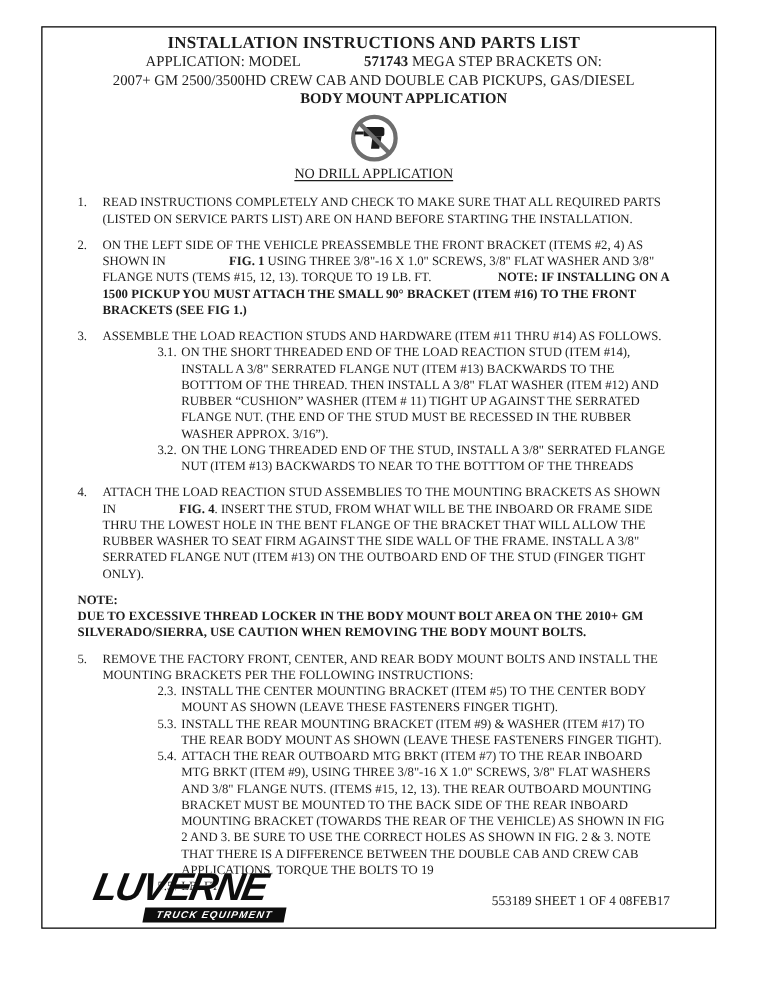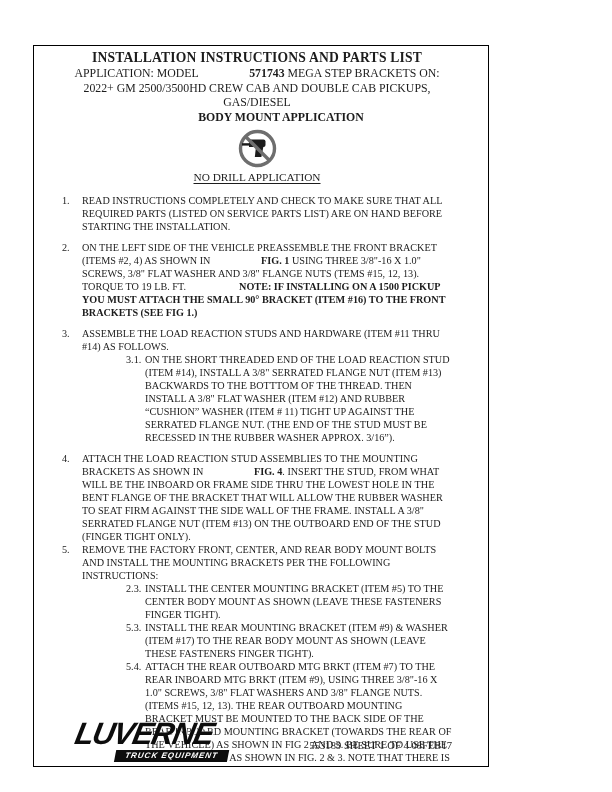--- a/index.html
+++ b/index.html
@@ -1,21 +1,21 @@
 <!DOCTYPE html>
 <html><head>
 <meta charset="utf-8">
 <style>
   html,body { margin:0; padding:0; background:#ffffff; }
   .page {
     position:relative; width:612px; height:792px; background:#ffffff;
     font-family:"Liberation Serif", serif; color:#1c1c1c; overflow:hidden;
   }
   .frame {
-    position:absolute; left:33px; top:45px; width:456px; height:722px;
+    position:absolute; left:33px; top:21px; width:540px; height:722px;
     border:1.6px solid #000; box-sizing:border-box;
     padding:4px 36px 0 28px; overflow:hidden;
   }
   .hdr { text-align:center; }
   .hdr-title { font-size:13.6px; font-weight:bold; line-height:16px; letter-spacing:0.2px; }
   .hdr-line { font-size:11.8px; line-height:14.5px; }
   .b { font-weight:bold;padding-left:48px; }
   .icon-wrap { text-align:center; margin-top:4px; line-height:0; }
   .no-drill-label {
     text-align:center; font-weight:normal; font-size:11.3px; line-height:13px;
@@ -50,21 +50,21 @@
 </style>
 </head>
 <body>
 
 <div class="page">
   <div class="frame">
 
     <div class="hdr">
       <div class="hdr-title">INSTALLATION INSTRUCTIONS AND PARTS LIST</div>
       <div class="hdr-line"><span>APPLICATION: MODEL </span><span class="b">571743</span><span> MEGA STEP BRACKETS ON:</span></div>
-      <div class="hdr-line">2022+ GM 2500/3500HD CREW CAB AND DOUBLE CAB PICKUPS, GAS/DIESEL</div>
+      <div class="hdr-line">2007+ GM 2500/3500HD CREW CAB AND DOUBLE CAB PICKUPS, GAS/DIESEL</div>
       <div class="hdr-line b">BODY MOUNT APPLICATION</div>
     </div>
 
     <div class="icon-wrap">
       <svg width="41" height="41" viewBox="0 0 41 41">
         <circle cx="20.5" cy="20.5" r="17" fill="none" stroke="#6e6e6e" stroke-width="3.4"></circle>
         <g fill="#1b1b1b">
           <rect x="5" y="15.2" width="7" height="2.4"></rect>
           <path d="M12 11.5 L26.5 11.5 Q28.5 11.5 28.5 13.5 L28.5 17 Q28.5 19 26.5 19 L12 19 Z"></path>
           <path d="M19 19 L26.3 19 L24.4 29 L17.8 29 Z"></path>
@@ -88,30 +88,38 @@
           </div>
         </div>
         <div class="item">
           <div class="num">3.</div>
           <div class="body">
             <div class="para"><span>ASSEMBLE THE LOAD REACTION STUDS AND HARDWARE (ITEM #11 THRU #14) AS FOLLOWS.</span></div>
             <div class="subitem">
               <div class="subnum">3.1.</div>
               <div class="subbody"><span>ON THE SHORT THREADED END OF THE LOAD REACTION STUD (ITEM #14), INSTALL A 3/8" SERRATED FLANGE NUT (ITEM #13) BACKWARDS TO THE BOTTTOM OF THE THREAD. THEN INSTALL A 3/8" FLAT WASHER (ITEM #12) AND RUBBER “CUSHION” WASHER (ITEM # 11) TIGHT UP AGAINST THE SERRATED FLANGE NUT. (THE END OF THE STUD MUST BE RECESSED IN THE RUBBER WASHER APPROX. 3/16”).</span></div>
             </div>
+            <div class="subitem">
+              <div class="subnum">3.2.</div>
+              <div class="subbody"><span>ON THE LONG THREADED END OF THE STUD, INSTALL A 3/8" SERRATED FLANGE NUT (ITEM #13) BACKWARDS TO NEAR TO THE BOTTTOM OF THE THREADS</span></div>
+            </div>
           </div>
         </div>
         <div class="item">
           <div class="num">4.</div>
           <div class="body">
             <div class="para"><span>ATTACH THE LOAD REACTION STUD ASSEMBLIES TO THE MOUNTING BRACKETS AS SHOWN IN </span><span class="b">FIG. 4</span><span>. INSERT THE STUD, FROM WHAT WILL BE THE INBOARD OR FRAME SIDE THRU THE LOWEST HOLE IN THE BENT FLANGE OF THE BRACKET THAT WILL ALLOW THE RUBBER WASHER TO SEAT FIRM AGAINST THE SIDE WALL OF THE FRAME. INSTALL A 3/8" SERRATED FLANGE NUT (ITEM #13) ON THE OUTBOARD END OF THE STUD (FINGER TIGHT ONLY).</span></div>
           </div>
         </div>
       </div>
 
+    <div class="note">
+      <div>NOTE:</div>
+      <div>DUE TO EXCESSIVE THREAD LOCKER IN THE BODY MOUNT BOLT AREA ON THE 2010+ GM SILVERADO/SIERRA, USE CAUTION WHEN REMOVING THE BODY MOUNT BOLTS.</div>
+    </div>
 
     <div class="list" style="margin-top:0;">
         <div class="item">
           <div class="num">5.</div>
           <div class="body">
             <div class="para"><span>REMOVE THE FACTORY FRONT, CENTER, AND REAR BODY MOUNT BOLTS AND INSTALL THE MOUNTING BRACKETS PER THE FOLLOWING INSTRUCTIONS:</span></div>
             <div class="subitem">
               <div class="subnum">2.3.</div>
               <div class="subbody"><span>INSTALL THE CENTER MOUNTING BRACKET (ITEM #5) TO THE CENTER BODY MOUNT AS SHOWN (LEAVE THESE FASTENERS FINGER TIGHT).</span></div>
             </div>

